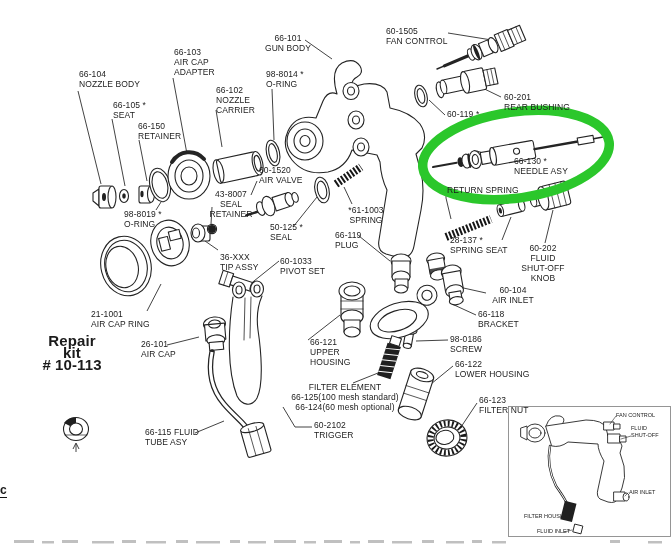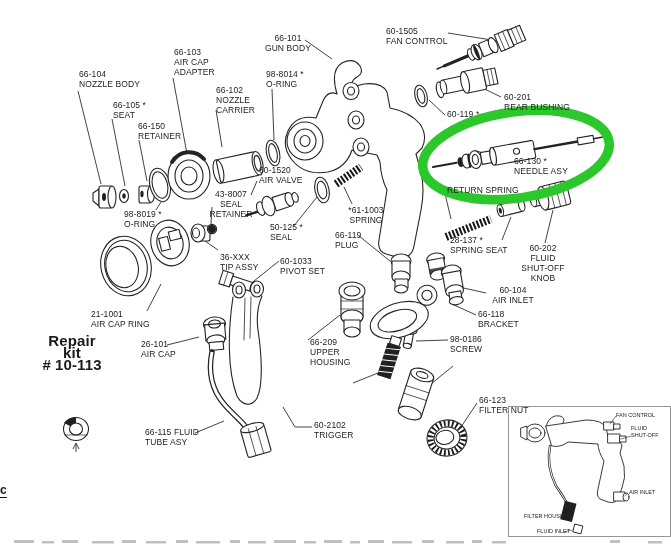--- a/index.html
+++ b/index.html
@@ -401,25 +401,30 @@
 <div class="lbl c" style="left:512px;top:243px;width:62px">60-202
 FLUID
 SHUT-OFF
 KNOB</div>
 <div class="lbl c" style="left:487px;top:285px;width:52px">60-104
 AIR INLET</div>
 <div class="lbl" style="left:478px;top:309px">66-118
 BRACKET</div>
 <div class="lbl" style="left:450px;top:334px">98-0186
 SCREW</div>
+<div class="lbl" style="left:455px;top:359px">66-122
+LOWER HOUSING</div>
 <div class="lbl" style="left:479px;top:395px">66-123
 FILTER NUT</div>
-<div class="lbl" style="left:310px;top:337px">66-209
+<div class="lbl" style="left:310px;top:337px">66-121
 UPPER
 HOUSING</div>
+<div class="lbl c" style="left:285px;top:382px;width:120px">FILTER ELEMENT
+66-125(100 mesh standard)
+66-124(60 mesh optional)</div>
 <div class="lbl" style="left:314px;top:420px">60-2102
 TRIGGER</div>
 <div class="lbl" style="left:145px;top:427px">66-115 FLUID
 TUBE ASY</div>
 <div class="lbl" style="left:141px;top:339px">26-101
 AIR CAP</div>
 <div class="lbl" style="left:91px;top:309px">21-1001
 AIR CAP RING</div>
 <div class="lbl b c" style="left:40px;top:335px;width:64px">Repair kit
 # 10-113</div>

